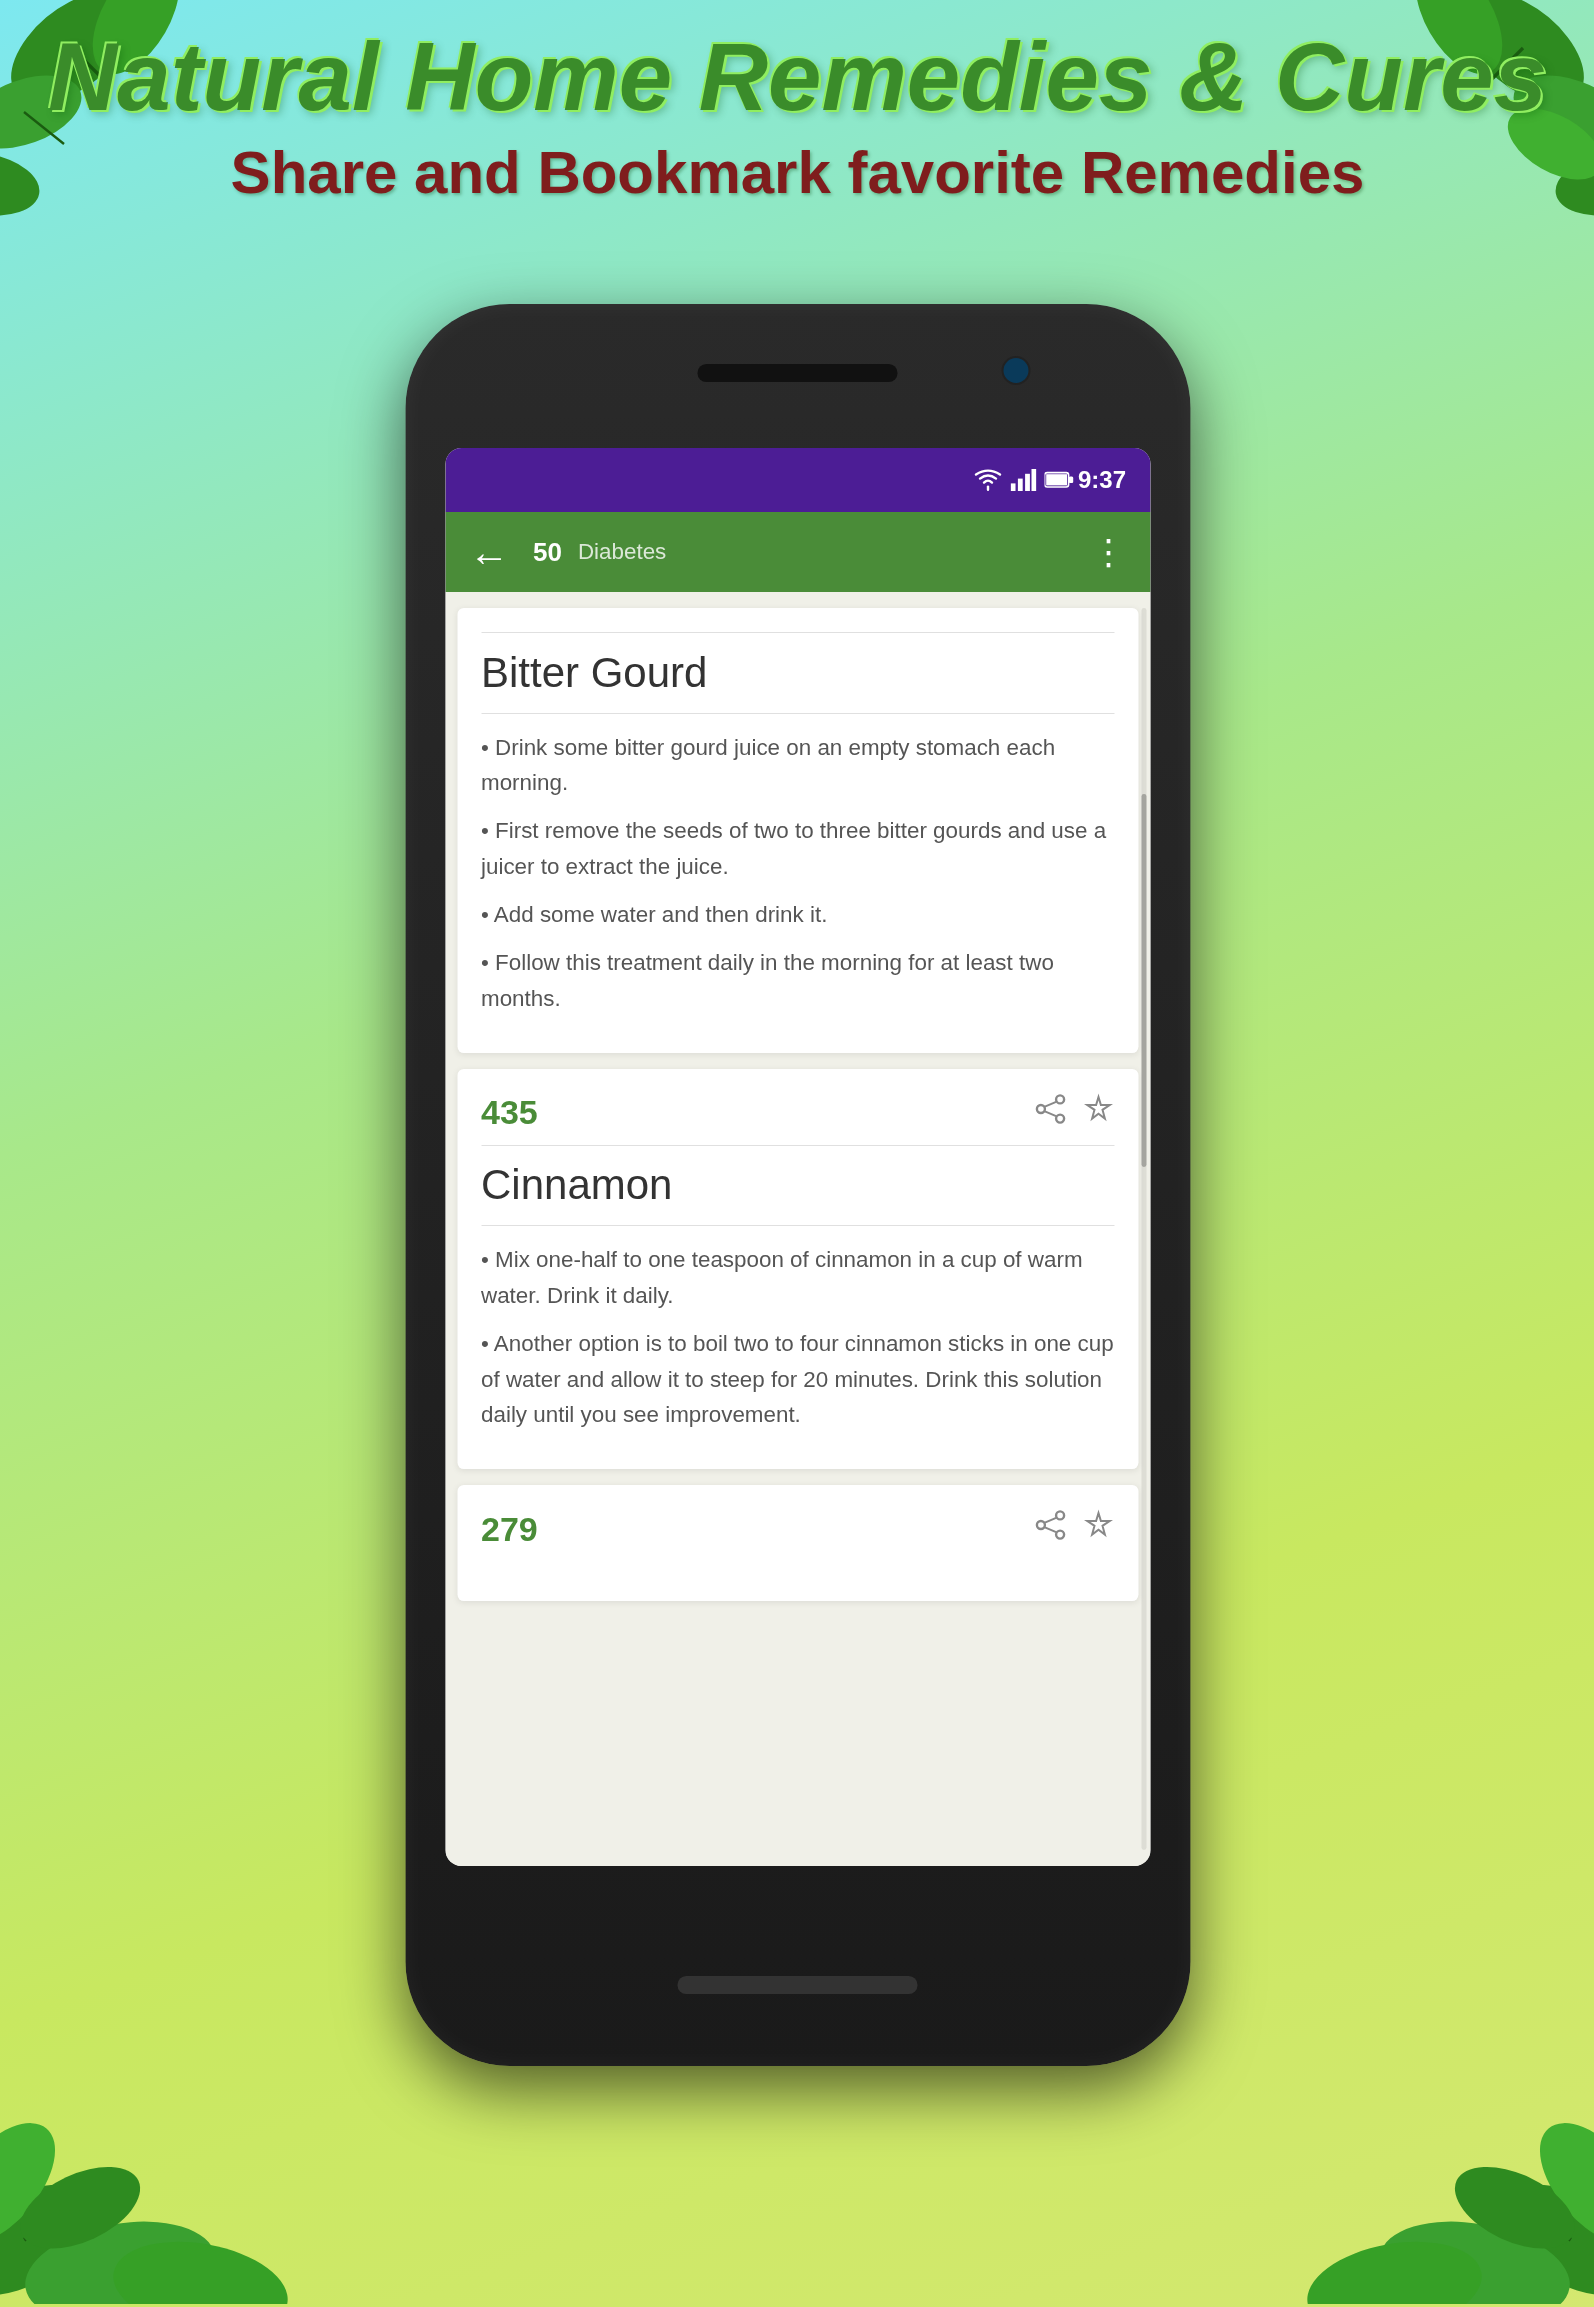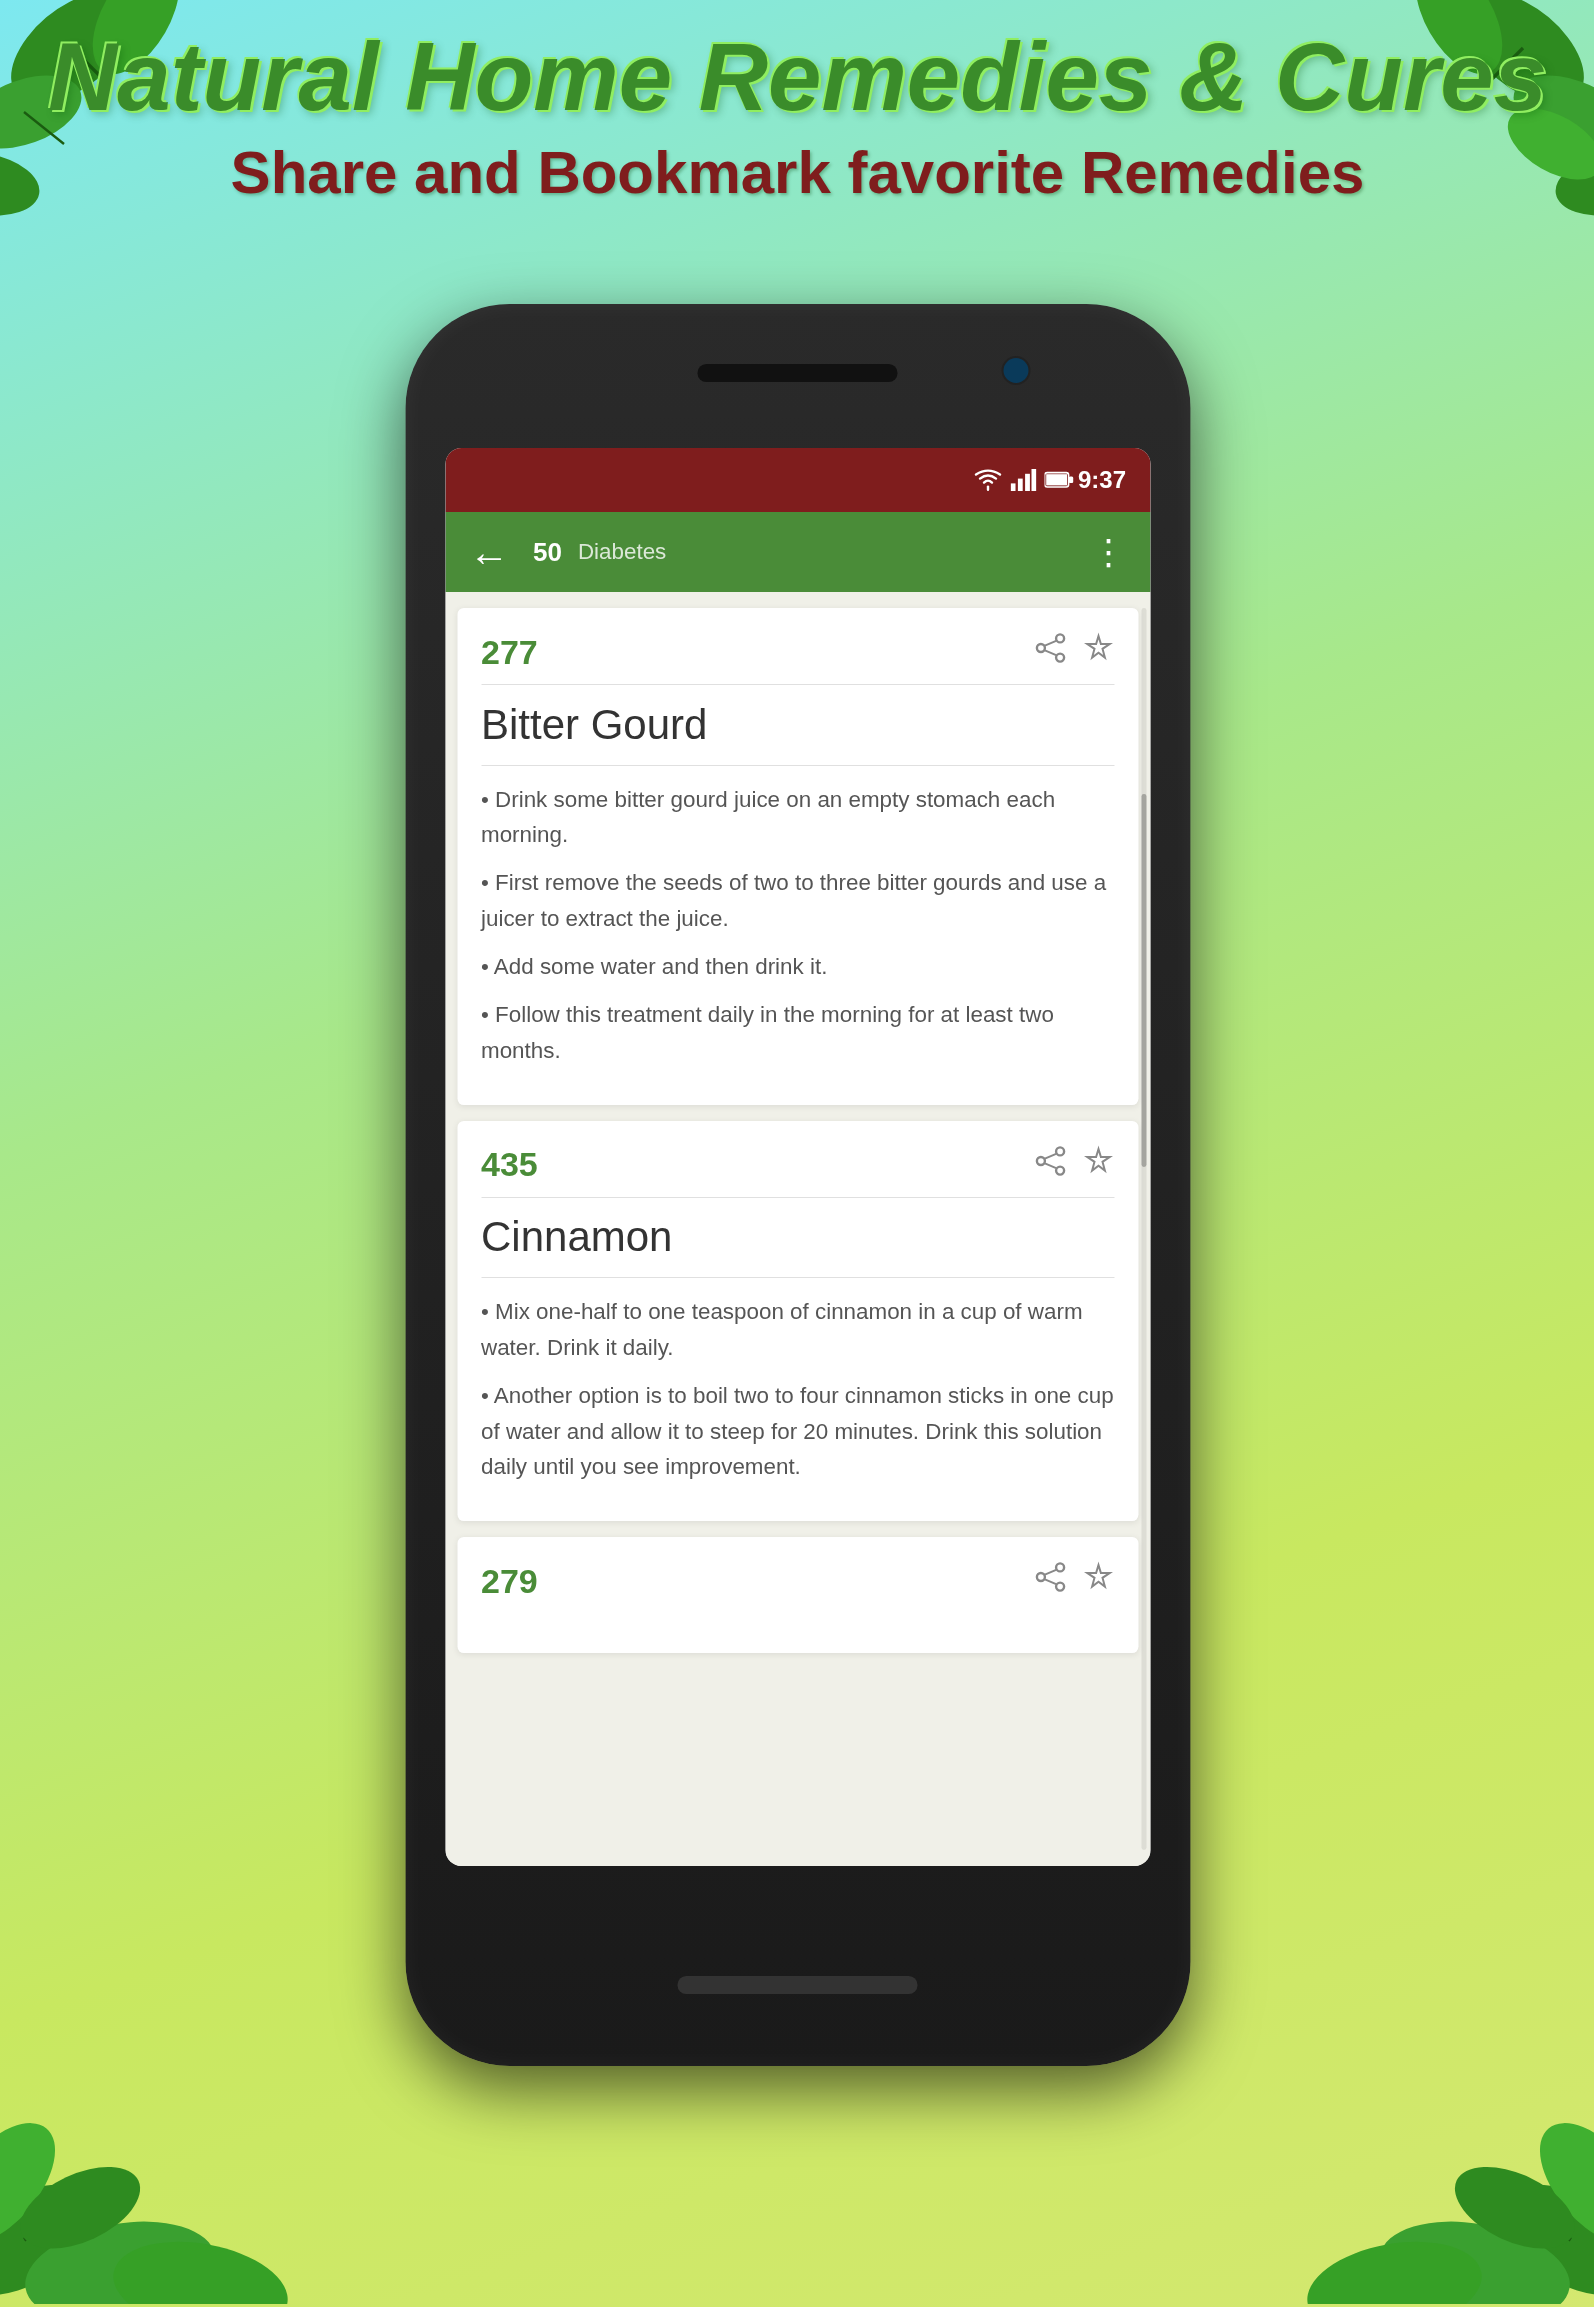--- a/index.html
+++ b/index.html
@@ -72,21 +72,21 @@
       left: 40px;
       right: 40px;
       bottom: 200px;
       background: #f5f5f5;
       border-radius: 16px;
       overflow: hidden;
     }
 
     
     .status-bar {
-      background: #7f1d1d;
+      background: #4c1d95;
       height: 64px;
       display: flex;
       align-items: center;
       justify-content: flex-end;
       padding: 0 24px;
       gap: 4px;
     }
 
     .status-icons {
       display: flex;
@@ -329,39 +329,20 @@
         <div class="toolbar-back">←</div>
         <div class="toolbar-number">50</div>
         <div class="toolbar-category">Diabetes</div>
         <div class="toolbar-spacer"></div>
         <div class="toolbar-menu">⋮</div>
       </div>
 
       <div class="scroll-content">
 
         <div class="remedy-card">
-          <div class="card-header">
-            <div class="card-number">277</div>
-            <div class="card-actions">
-              <div class="card-action-btn">
-                <svg width="32" height="32" viewBox="0 0 40 40">
-                  <circle cx="32" cy="8" r="5" fill="none" stroke="#888" stroke-width="3"></circle>
-                  <circle cx="8" cy="20" r="5" fill="none" stroke="#888" stroke-width="3"></circle>
-                  <circle cx="32" cy="32" r="5" fill="none" stroke="#888" stroke-width="3"></circle>
-                  <line x1="13" y1="17" x2="27" y2="11" stroke="#888" stroke-width="2.5"></line>
-                  <line x1="13" y1="23" x2="27" y2="29" stroke="#888" stroke-width="2.5"></line>
-                </svg>
-              </div>
-              <div class="card-action-btn">
-                <svg width="32" height="32" viewBox="0 0 40 40">
-                  <polygon points="20,5 23,15 34,15 25,21 28,32 20,26 12,32 15,21 6,15 17,15" fill="none" stroke="#888" stroke-width="2.5"></polygon>
-                </svg>
-              </div>
-            </div>
-          </div>
           <div class="card-divider"></div>
           <div class="remedy-title">Bitter Gourd</div>
           <div class="card-divider"></div>
           <div class="remedy-text">• Drink some bitter gourd juice on an empty stomach each morning.</div>
           <div class="remedy-text">• First remove the seeds of two to three bitter gourds and use a juicer to extract the juice.</div>
           <div class="remedy-text">• Add some water and then drink it.</div>
           <div class="remedy-text">• Follow this treatment daily in the morning for at least two months.</div>
         </div>
 
         <div class="remedy-card">

